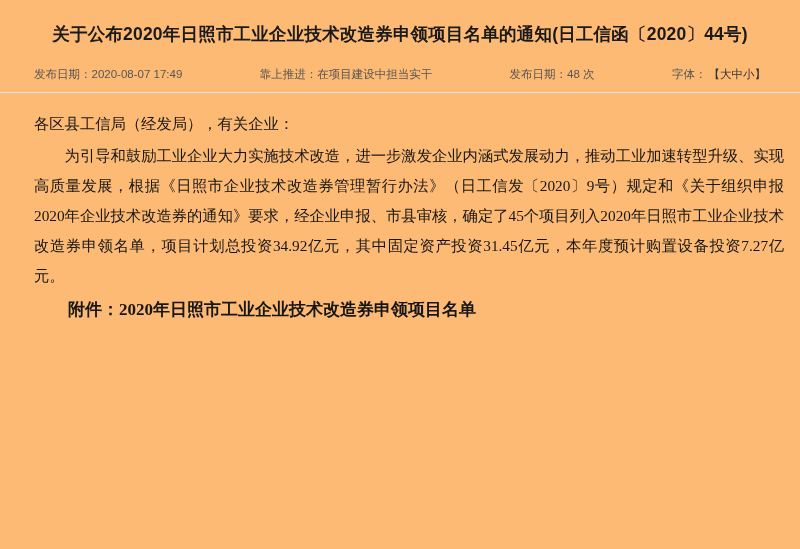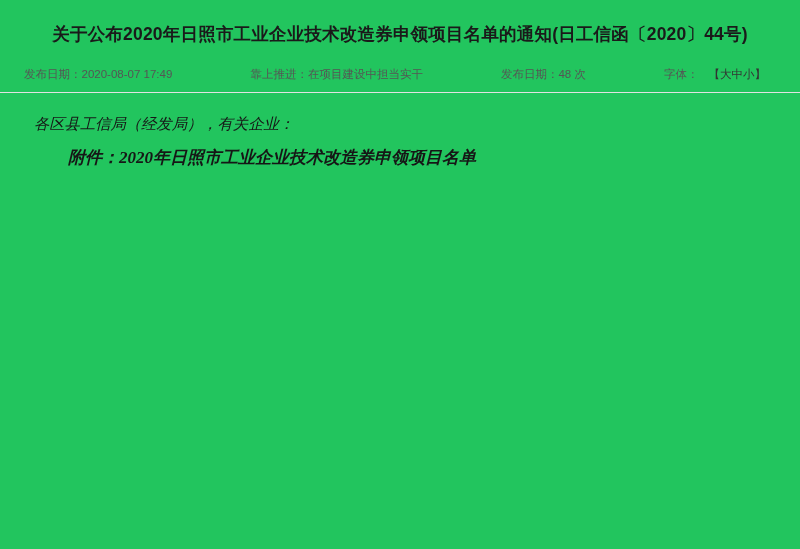--- a/index.html
+++ b/index.html
@@ -11,69 +11,68 @@
     height: 549px;
     background: #ffffff;
     font-family: "Liberation Serif", "DejaVu Serif", serif;
     color: #111111;
     overflow: hidden;
   }
   .page {
     position: relative;
     width: 800px;
     height: 549px;
-    background: #22c55e;
+    background: #fdba74;
     box-sizing: border-box;
   }
   .title-bar {
     padding: 22px 30px 14px 30px;
     text-align: center;
   }
   .doc-title {
     font-family: "Liberation Sans", "DejaVu Sans", sans-serif;
     font-size: 17.5px;
     font-weight: bold;
     color: #1a1a1a;
     letter-spacing: 0.2px;
     line-height: 1.4;
   }
   .meta-bar {
     display: flex;
     align-items: flex-end;
     justify-content: space-between;
-    padding: 6px 34px 10px 24px;
+    padding: 6px 34px 10px 34px;
     font-family: "Liberation Sans", "DejaVu Sans", sans-serif;
     font-size: 11.5px;
     color: #555555;
     border-bottom: 1px solid #e2e2e2;
   }
   .meta-item {
     white-space: nowrap;
   }
   .meta-label {
     color: #555555;
   }
   .meta-value {
     color: #555555;
   }
   .font-size-group {
     display: inline-block;
-    margin-left: 10px;
+    margin-left: 2px;
     color: #333333;
   }
   .font-size-group span {
     cursor: pointer;
   }
   .content {
     padding: 16px 16px 0 34px;
     font-size: 15.3px;
     line-height: 1.95;
     color: #161616;
     text-align: justify;
-    font-style: italic;
   }
   .content p {
     margin: 0 0 3px 0;
   }
   .p-indent {
     text-indent: 2em;
   }
   .salutation {
     margin-bottom: 6px;
   }
@@ -106,16 +105,17 @@
     <div class="meta-item">
       <span class="meta-label">发布日期：</span><span class="meta-value">48 次</span>
     </div>
     <div class="meta-item">
       <span class="meta-label">字体：</span><span class="font-size-group"><span>【</span><span>大</span><span>中</span><span>小</span><span>】</span></span>
     </div>
   </div>
 
   <div class="content">
     <p class="salutation">各区县工信局（经发局），有关企业：</p>
+    <p class="p-indent">为引导和鼓励工业企业大力实施技术改造，进一步激发企业内涵式发展动力，推动工业加速转型升级、实现高质量发展，根据《日照市企业技术改造券管理暂行办法》（日工信发〔2020〕9号）规定和《关于组织申报2020年企业技术改造券的通知》要求，经企业申报、市县审核，确定了45个项目列入2020年日照市工业企业技术改造券申领名单，项目计划总投资34.92亿元，其中固定资产投资31.45亿元，本年度预计购置设备投资7.27亿元。</p>
     <p class="attachment"><span class="att-label">附件：</span><span>2020年日照市工业企业技术改造券申领项目名单</span></p>
   </div>
 
 </div>
 
 </body></html>

